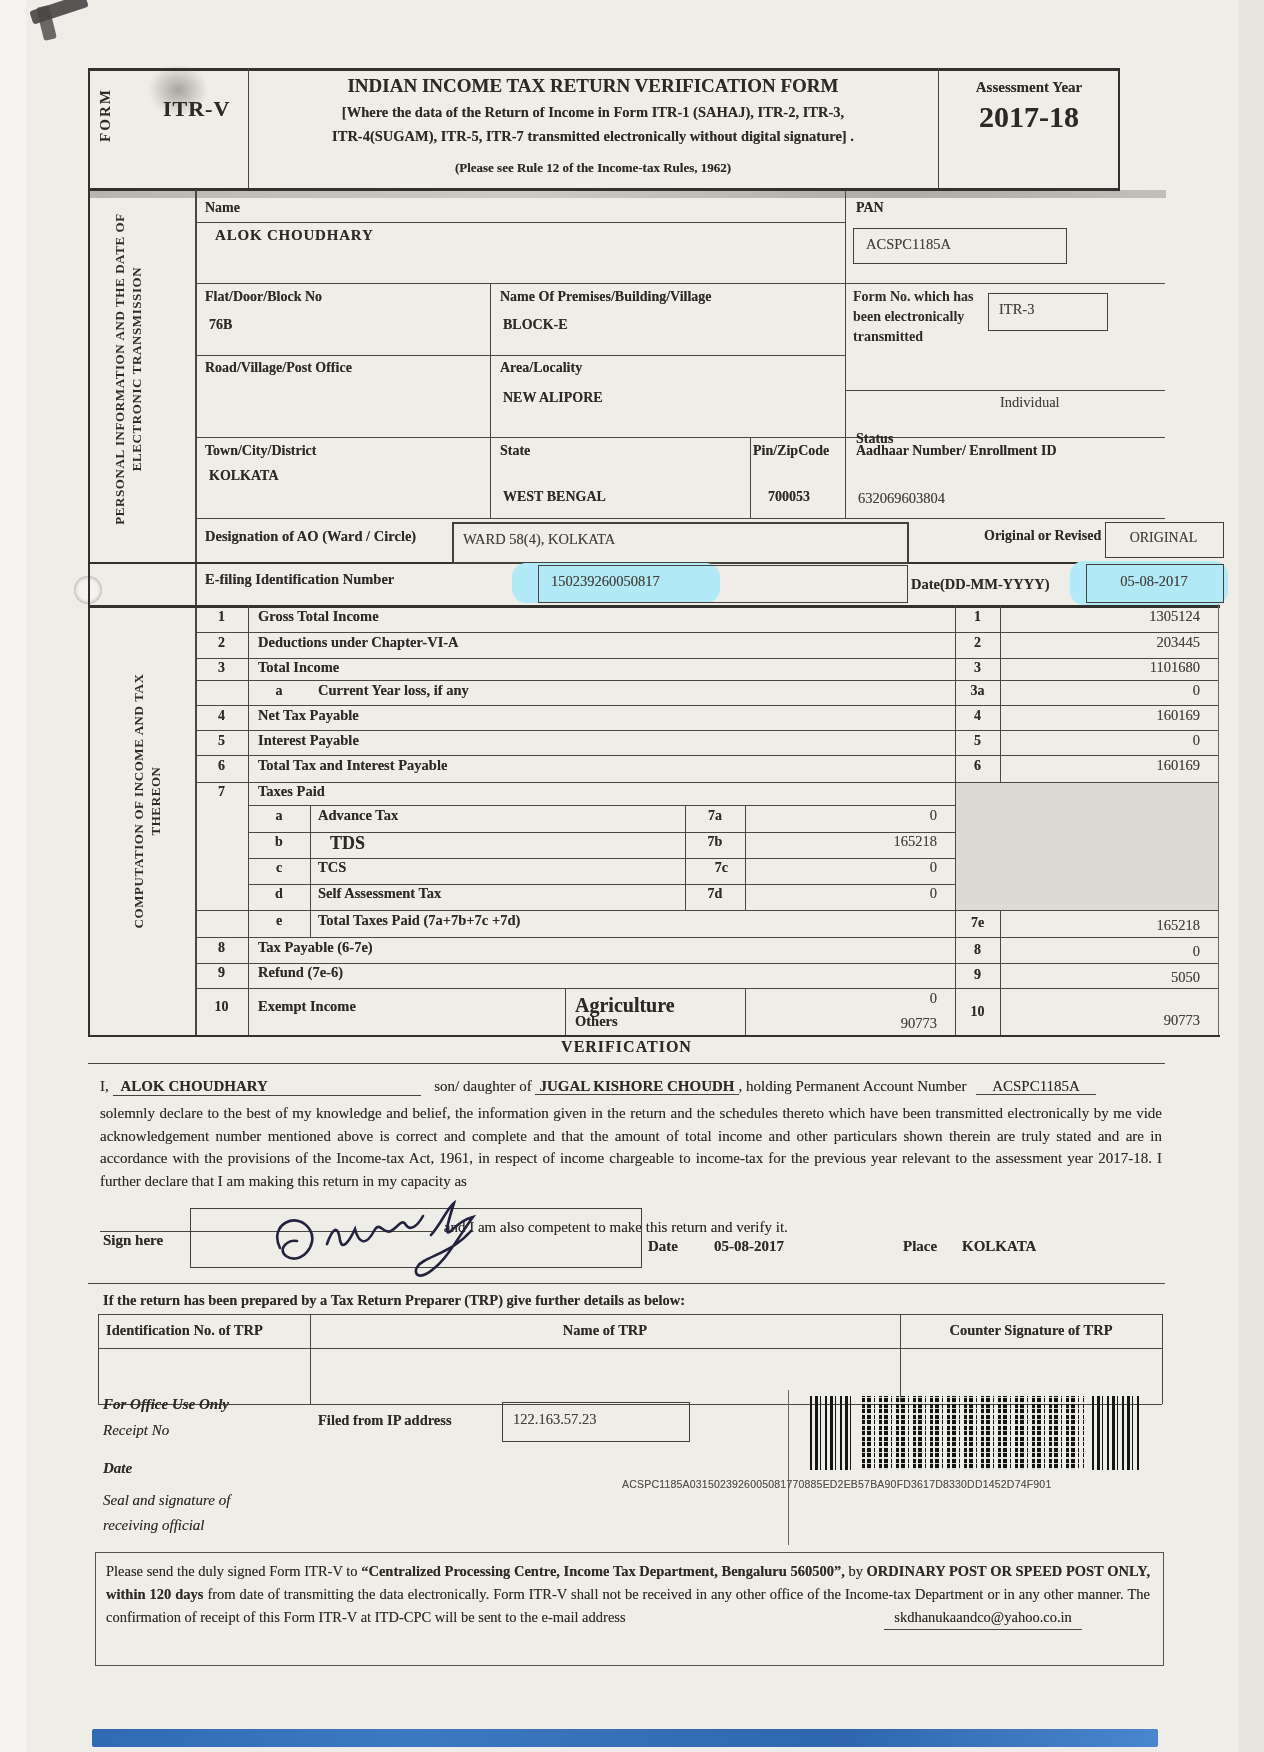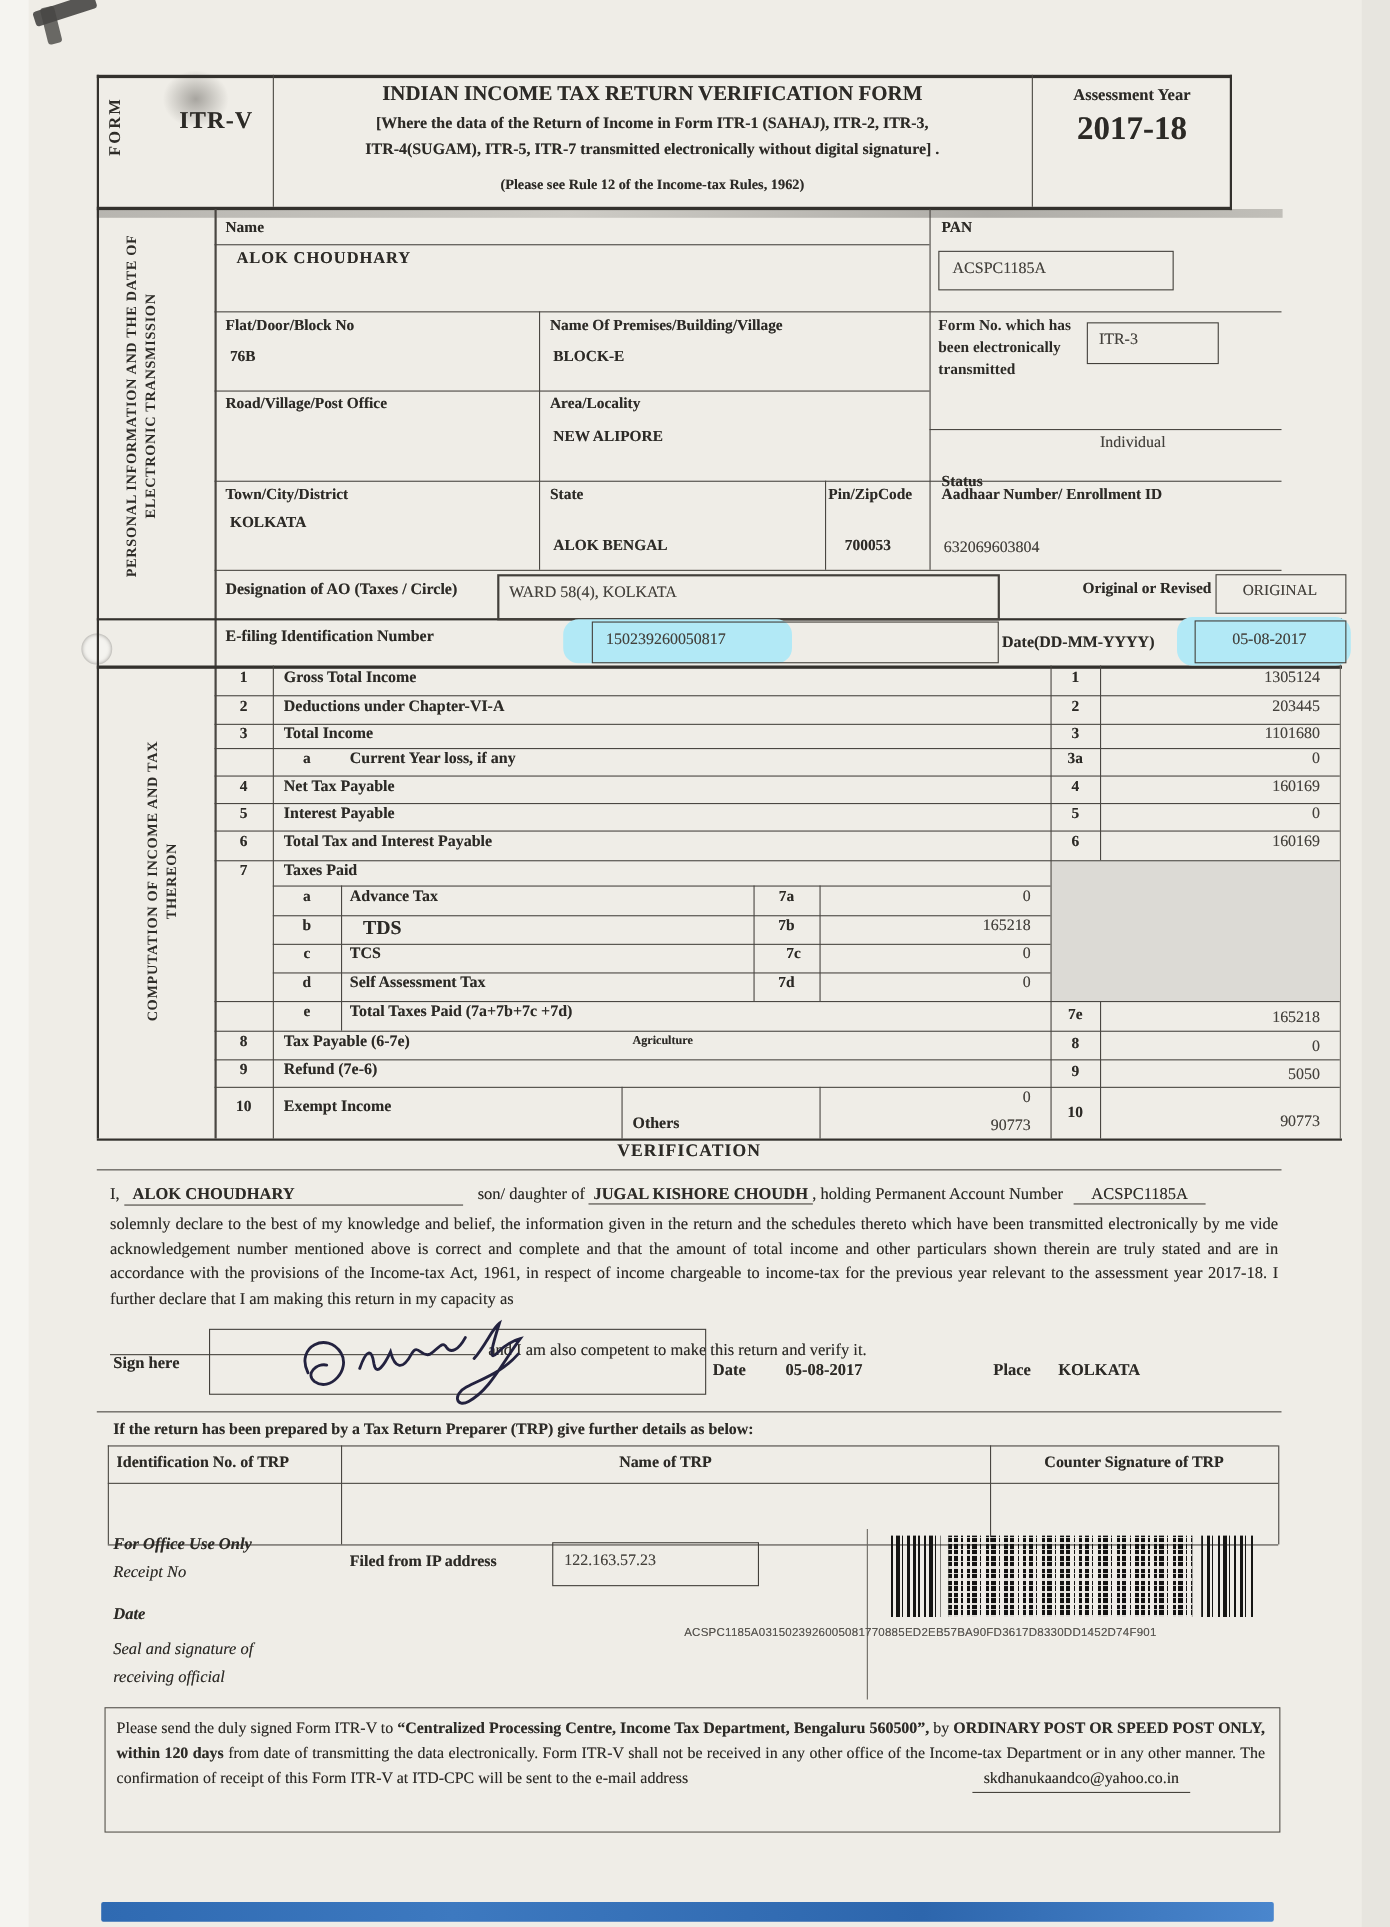--- a/index.html
+++ b/index.html
@@ -91,27 +91,27 @@
   <div class="t b" style="left:205px;top:360px;">Road/Village/Post Office</div>
   <div class="t b" style="left:209px;top:390px;"></div>
   <div class="t b" style="left:500px;top:360px;">Area/Locality</div>
   <div class="t b" style="left:503px;top:390px;">NEW ALIPORE</div>
   <div class="t b" style="left:856px;top:399px;margin-top:32px;">Status</div>
   <div class="t val" style="left:1000px;top:394px;font-size:14.5px;">Individual</div>
 
   <div class="t b" style="left:205px;top:443px;">Town/City/District</div>
   <div class="t b" style="left:209px;top:468px;">KOLKATA</div>
   <div class="t b" style="left:500px;top:443px;">State</div>
-  <div class="t b" style="left:503px;top:489px;">ALOK BENGAL</div>
+  <div class="t b" style="left:503px;top:489px;">WEST BENGAL</div>
   <div class="t b" style="left:753px;top:443px;">Pin/ZipCode</div>
   <div class="t b" style="left:768px;top:489px;">700053</div>
   <div class="t b" style="left:856px;top:443px;">Aadhaar Number/ Enrollment ID</div>
   <div class="t val" style="left:858px;top:490px;font-size:14.5px;">632069603804</div>
 
-  <div class="t b" style="left:205px;top:528px;font-size:14.5px;">Designation of AO (Taxes / Circle)</div>
+  <div class="t b" style="left:205px;top:528px;font-size:14.5px;">Designation of AO (Ward / Circle)</div>
   <div class="box" style="left:452px;top:522px;width:453px;height:38px;border-width:2px;"></div>
   <div class="t val" style="left:463px;top:531px;font-size:14.5px;">WARD 58(4), KOLKATA</div>
   <div class="t b" style="left:984px;top:528px;">Original or Revised</div>
   <div class="box" style="left:1105px;top:522px;width:117px;height:34px;"></div>
   <div class="t val ctr" style="left:1105px;top:530px;width:117px;font-size:14px;">ORIGINAL</div>
 
   <div class="t b" style="left:205px;top:571px;font-size:14.5px;">E-filing Identification Number</div>
   <div class="hi" style="left:512px;top:563px;width:208px;height:40px;"></div>
   <div class="box" style="left:538px;top:565px;width:368px;height:36px;"></div>
   <div class="t val" style="left:551px;top:573px;font-size:14.5px;">150239260050817</div>
@@ -215,21 +215,21 @@
   <div class="t b ctr" style="left:955px;top:942px;width:45px;">8</div>
   <div class="t val rt" style="left:1000px;top:943px;width:200px;font-size:14.5px;">0</div>
 
   <div class="t b ctr" style="left:195px;top:965px;width:53px;">9</div>
   <div class="t b" style="left:258px;top:964px;font-size:14.5px;">Refund (7e-6)</div>
   <div class="t b ctr" style="left:955px;top:967px;width:45px;">9</div>
   <div class="t val rt" style="left:1000px;top:969px;width:200px;font-size:14.5px;">5050</div>
 
   <div class="t b ctr" style="left:195px;top:999px;width:53px;">10</div>
   <div class="t b" style="left:258px;top:998px;font-size:14.5px;">Exempt Income</div>
-  <div class="t b" style="left:575px;top:940px;font-size:11px;">Agriculture</div>
+  <div class="t b" style="left:575px;top:994px;font-size:20px;">Agriculture</div>
   <div class="t val rt" style="left:745px;top:990px;width:192px;font-size:14.5px;">0</div>
   <div class="t b" style="left:575px;top:1013px;font-size:14.5px;">Others</div>
   <div class="t val rt" style="left:745px;top:1015px;width:192px;font-size:14.5px;">90773</div>
   <div class="t b ctr" style="left:955px;top:1004px;width:45px;">10</div>
   <div class="t val rt" style="left:1000px;top:1012px;width:200px;font-size:14.5px;">90773</div>
 
   <div class="t b ctr" style="left:88px;top:1038px;width:1077px;font-size:16px;letter-spacing:1px;">VERIFICATION</div>
   <div class="hl" style="left:88px;top:1063px;width:1077px;"></div>
 
   <div class="t" style="left:100px;top:1078px;width:1062px;font-size:15px;">

